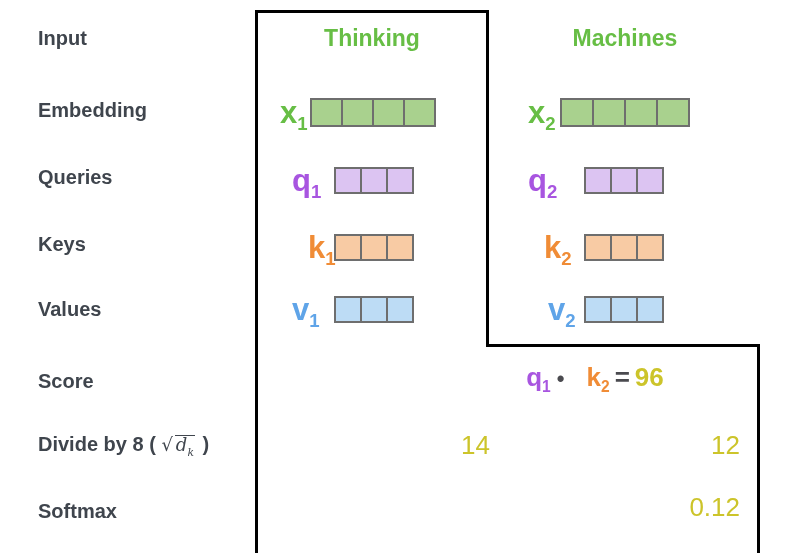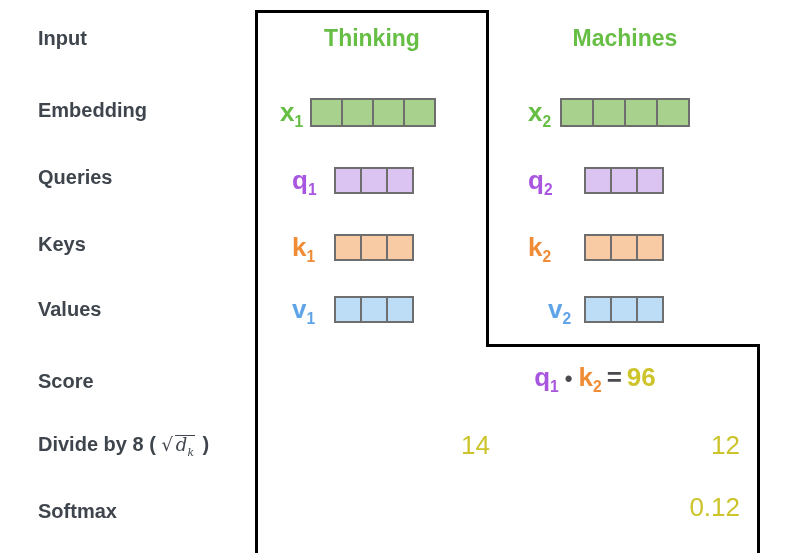--- a/index.html
+++ b/index.html
@@ -18,25 +18,25 @@
   .math .sqrt-sym { font-style:normal; }
   .math .rad { display:inline-block; border-top:1.6px solid var(--label-gray); line-height:1.05; margin:0 2px; padding:0 1px;text-align:right; }
 
   
   .hdr {
     font-size:23px; font-weight:bold; color:var(--green-text);
     text-align:center; line-height:27px;
   }
 
   
-  .veclabel { font-size:26px; font-weight:bold; line-height:27px; }
+  .veclabel { font-size:31px; font-weight:bold; line-height:27px; }
   sub { font-size:0.6em; line-height:0; }
   .c-green  { color:var(--green-text); }
   .c-purple { color:var(--purple-text); }
-  .c-orange { color:var(--orange-text); }
+  .c-orange { color:var(--orange-text);margin-left:16px; }
   .c-blue   { color:var(--blue-text); }
 
   .cells { display:flex; }
   .cell {
     box-sizing:border-box; border:2px solid var(--cell-border); margin-left:-2px;
   }
   .cells .cell:first-child { margin-left:0; }
   .cells-x  .cell { width:33px; height:29px; background:var(--green-fill); }
   .cells-x2 .cell { width:34px; height:29px; background:var(--green-fill); }
   .cells-q  .cell { width:28px; height:27px; background:var(--purple-fill); }

